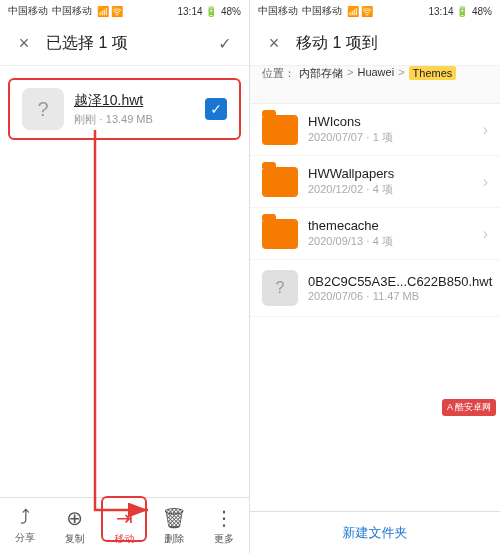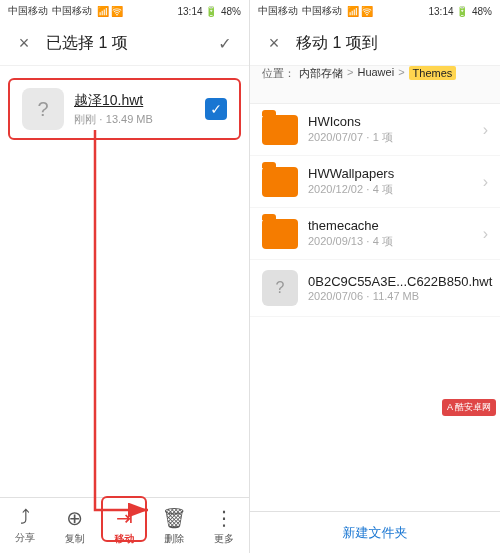--- a/index.html
+++ b/index.html
@@ -149,21 +149,21 @@
       left: 50%;
       transform: translateX(-50%);
       width: 42px;
       height: 42px;
       border: 2px solid #e53935;
       border-radius: 6px;
     }
     .toolbar-icon { font-size: 20px; color: #555; }
     .toolbar-icon.red { color: #e53935; }
     .toolbar-label { font-size: 10px; color: #555; }
-    .toolbar-label.red { color: #e53935; font-weight: bold; }
+    .toolbar-label.red { color: #e53935; }
 
     
     .breadcrumb {
       height: 38px;
       padding: 0 12px;
       display: flex;
       align-items: flex-start;
       gap: 4px;
       font-size: 12px;
       color: #666;

